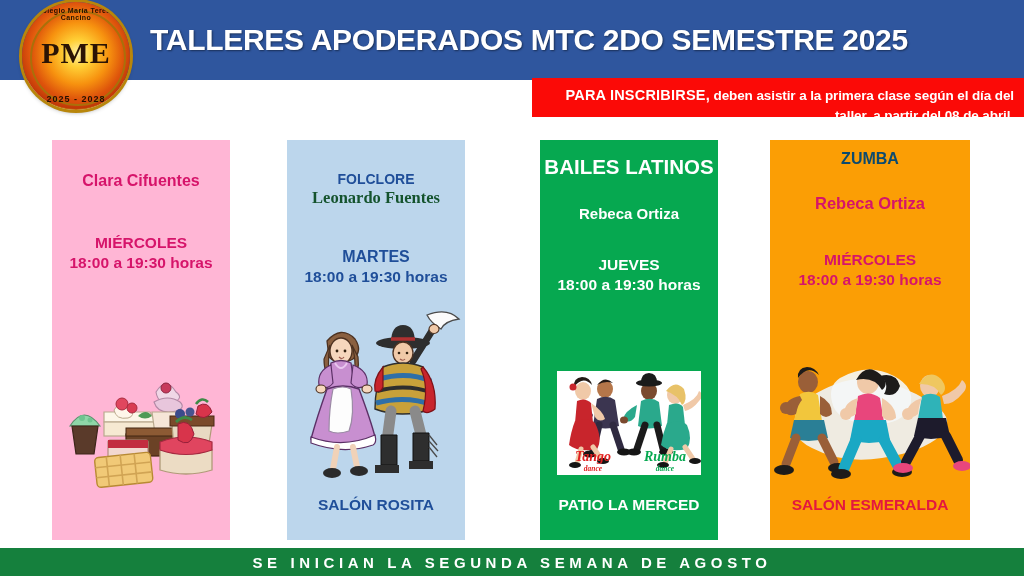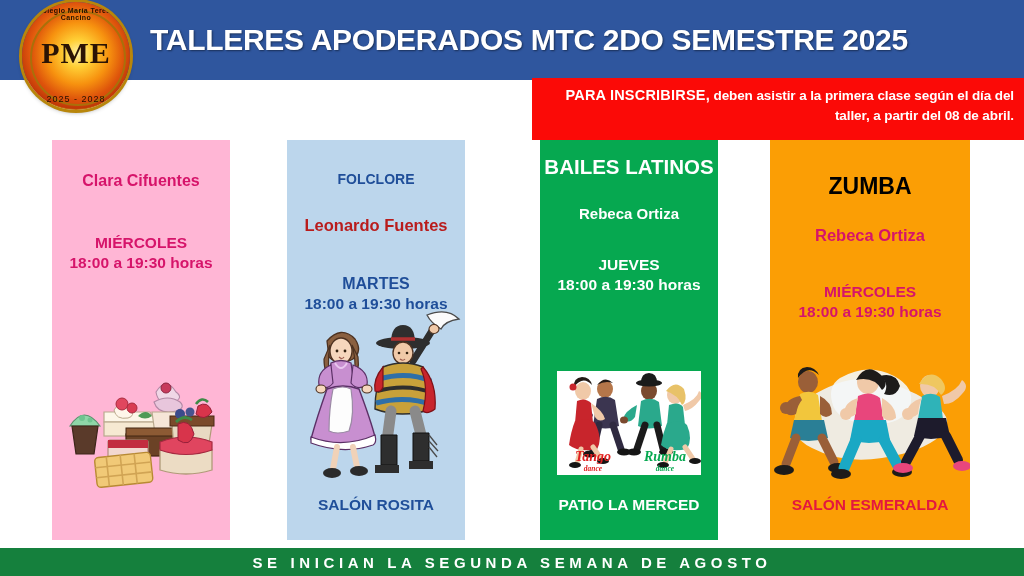--- a/index.html
+++ b/index.html
@@ -42,26 +42,26 @@
     position:absolute;left:0;top:34px;width:108px;text-align:center;
     font-family:"Liberation Serif", serif;
     font-size:30px;font-weight:bold;color:#2b1405;letter-spacing:1px;
   }
   .logo .arc-top{
     position:absolute;left:0;top:5px;width:108px;text-align:center;
     font-size:7px;font-weight:bold;color:#241000;letter-spacing:.4px;
   }
   .logo .arc-bot{
     position:absolute;left:0;bottom:6px;width:108px;text-align:center;
-    font-size:9px;font-weight:normal;color:#241000;letter-spacing:1px;
+    font-size:9px;font-weight:bold;color:#241000;letter-spacing:1px;
   }
 
   
   .notice{
-    position:absolute;left:532px;top:78px;width:492px;height:62px;
+    position:absolute;left:532px;top:78px;width:492px;height:39px;
     background:#fb0a07;
     color:#ffffff;
     box-sizing:border-box;
     padding:7px 10px 5px 12px;
     text-align:right;
     font-size:13.5px;font-weight:bold;line-height:20px;
     letter-spacing:-0.1px;
   }
   .notice .lead{font-size:14.5px;font-weight:bold;letter-spacing:.2px;}
   .notice .rest{font-weight:bold;}
@@ -88,36 +88,36 @@
   #card-cocina{left:52px;width:178px;background:#ffb6d5;}
   #card-cocina .title{color:#d6146a;font-size:20.5px;margin-top:4px;}
   #card-cocina .teacher{color:#d6146a;font-size:16px;margin-top:22px;}
   #card-cocina .day{color:#d6146a;font-size:15.5px;margin-top:44px;}
   #card-cocina .time{color:#d6146a;font-size:15.5px;margin-top:2px;}
   #card-cocina .venue{color:#e01b73;font-size:15.5px;}
 
   
   #card-folclore{left:287px;width:178px;background:#bcd6ec;}
   #card-folclore .title{color:#1f4e99;font-size:14px;margin-top:22px;}
-  #card-folclore .teacher{color:#b91c1c;font-size:16.5px;margin-top:28px;}
+  #card-folclore .teacher{color:#14532d;font-size:16.5px;font-family:Liberation Serif, serif;}
   #card-folclore .day{color:#1f4e99;font-size:16px;margin-top:40px;}
   #card-folclore .time{color:#1f4e99;font-size:15.5px;margin-top:2px;}
   #card-folclore .venue{color:#1f4e99;font-size:15.5px;}
 
   
   #card-bailes{left:540px;width:178px;background:#06a850;}
   #card-bailes .title{color:#ffffff;font-size:20.5px;margin-top:6px;}
   #card-bailes .teacher{color:#ffffff;font-size:15px;margin-top:26px;}
   #card-bailes .day{color:#ffffff;font-size:15.5px;margin-top:34px;}
   #card-bailes .time{color:#ffffff;font-size:15.5px;margin-top:2px;}
   #card-bailes .venue{color:#ffffff;font-size:15.5px;}
 
   
   #card-zumba{left:770px;width:200px;background:#fb9e05;}
-  #card-zumba .title{color:#000000;font-size:23px;margin-top:24px;}
+  #card-zumba .title{color:#0c4a6e;font-size:16px;margin-top:0;}
   #card-zumba .teacher{color:#d6146a;font-size:16.5px;margin-top:26px;}
   #card-zumba .day{color:#d6146a;font-size:15.5px;margin-top:38px;}
   #card-zumba .time{color:#d6146a;font-size:15.5px;margin-top:2px;}
   #card-zumba .venue{color:#e3173f;font-size:15.5px;}
 
   
   .footer{
     position:absolute;left:0;top:548px;width:1024px;height:28px;
     background:#15803d;color:#ffffff;
     display:flex;align-items:center;justify-content:center;

